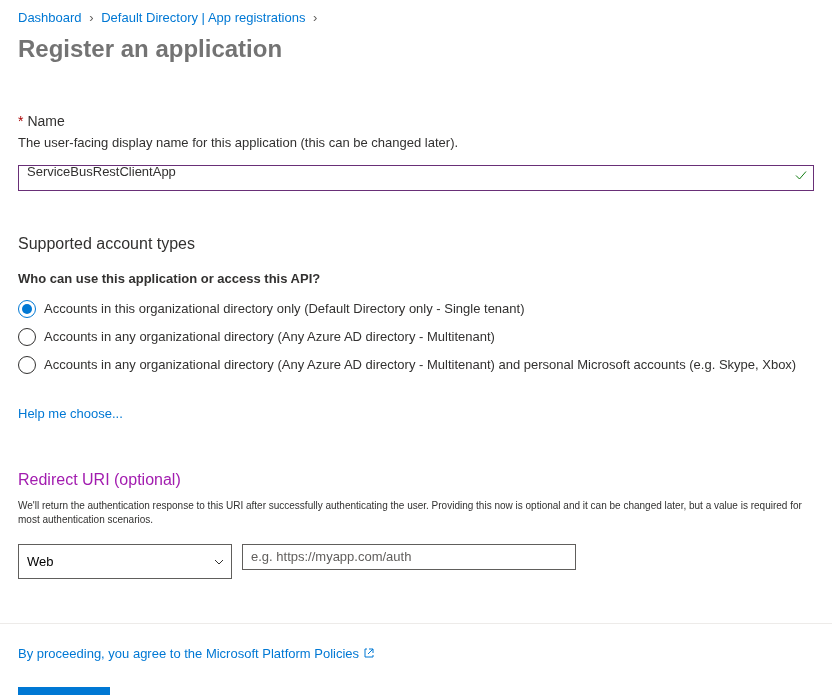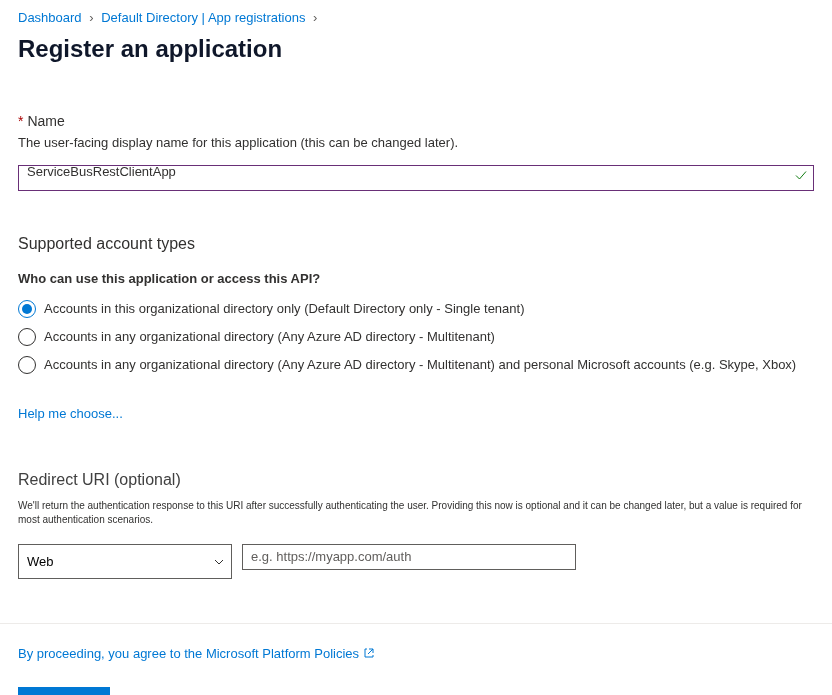--- a/index.html
+++ b/index.html
@@ -24,21 +24,21 @@
       text-decoration: none;
     }
     .breadcrumb .sep {
       color: #605e5c;
       margin: 0 4px;
     }
     .page-title {
       font-size: 24px;
       font-weight: 600;
       padding: 4px 18px 18px 18px;
-      color: #0f172a;
+      color: #737373;
     }
     .content {
       padding: 0 18px;
     }
     .field-label {
       font-size: 14px;
       color: #323130;
       margin-top: 32px;
       margin-bottom: 6px;
     }
@@ -123,21 +123,21 @@
       text-decoration: none;
       display: inline-block;
       margin-top: 22px;
     }
     .redirect-section {
       margin-top: 50px;
     }
     .redirect-heading {
       font-size: 16px;
       font-weight: 400;
-      color: #404040;
+      color: #a21caf;
       margin-bottom: 10px;
     }
     .redirect-desc {
       font-size: 10px;
       color: #323130;
       line-height: 1.45;
       margin-bottom: 16px;
     }
     .redirect-row {
       display: flex;

